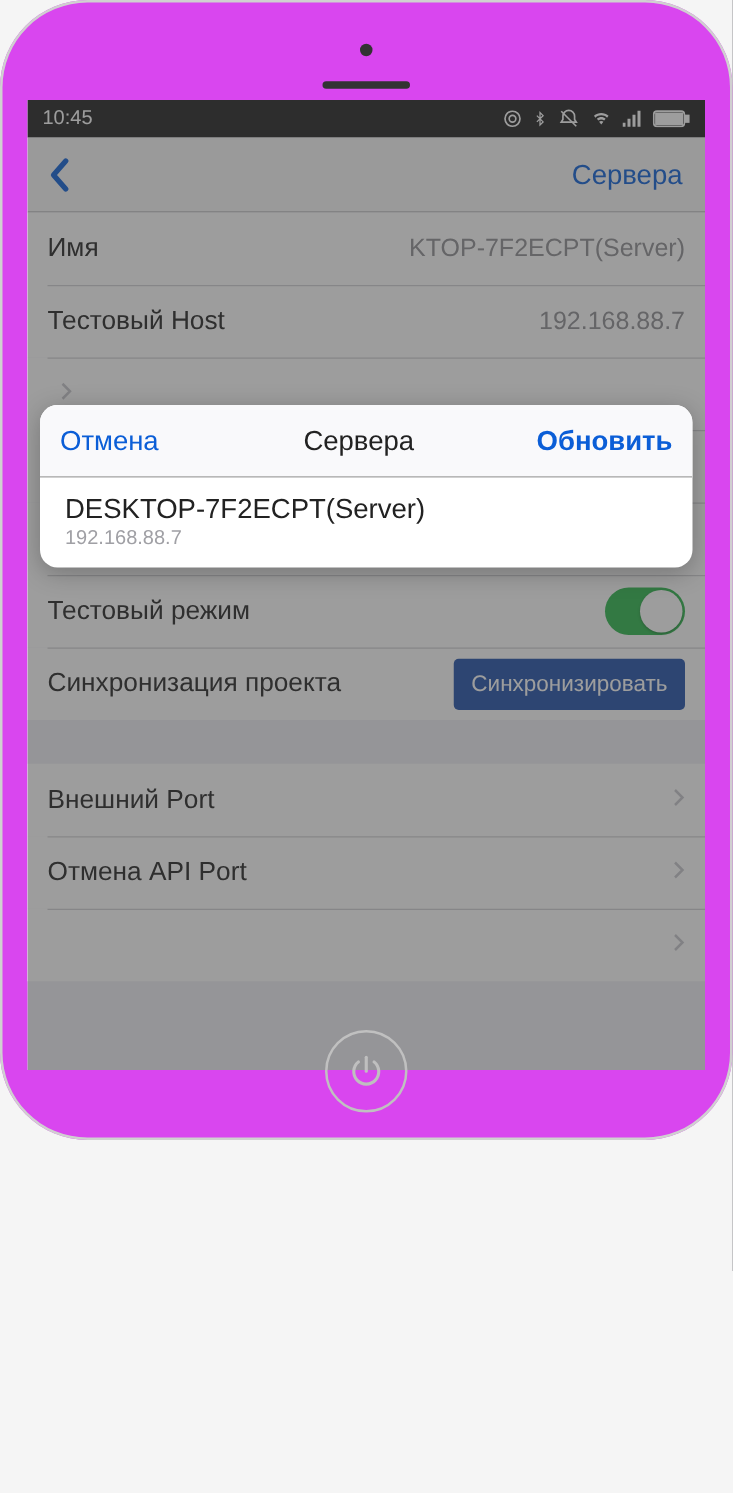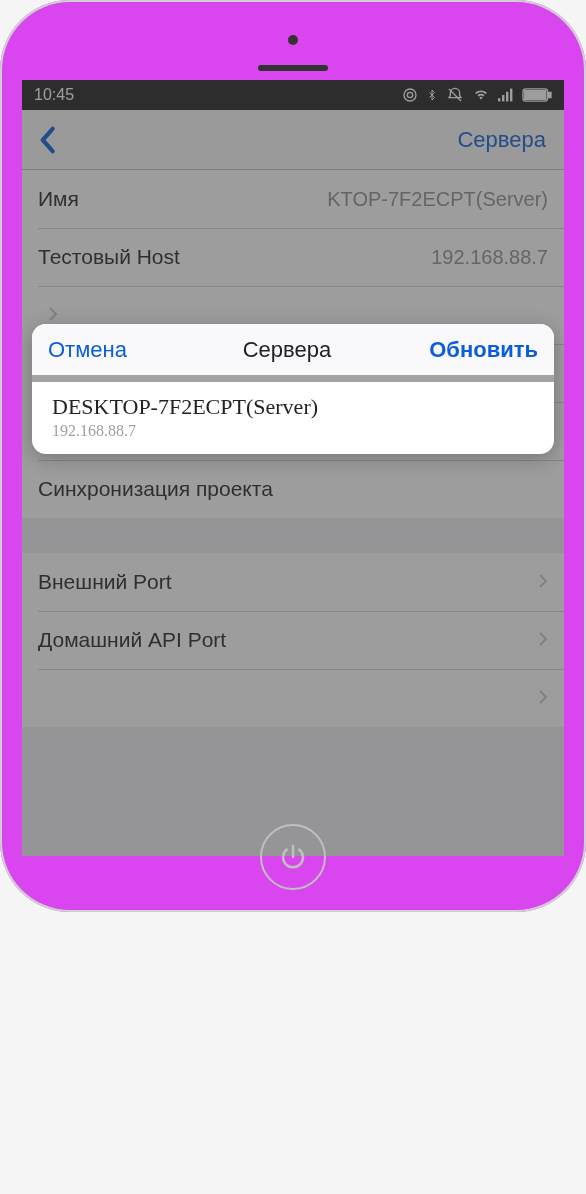--- a/index.html
+++ b/index.html
@@ -182,21 +182,21 @@
     background:#fff;
     border-radius:14px;
     overflow:hidden;
     box-shadow:0 4px 20px rgba(0,0,0,0.25);
   }
   .modal-header {
     height:58px;
     display:flex;
     align-items:center;
     padding: 0 16px;
-    border-bottom:7px solid #a3a3a3;
+    border-bottom:1px solid #a3a3a3;
     position:relative;
     background:#f9f9fb;
   }
   .modal-cancel {
     color:#0b5ed7;
     font-size:22px;
   }
   .modal-title {
     position:absolute;
     left:0; right:12px;
@@ -207,21 +207,20 @@
     pointer-events:none;
   }
   .modal-refresh {
     margin-left:auto;
     color:#0b5ed7;
     font-size:22px;
     font-weight:bold;
   }
   .modal-item {
     padding: 12px 20px 14px 20px;
-    font-family: Liberation Serif, serif;
   }
   .modal-item .name {
     font-size:22px;
     color:#222;
   }
   .modal-item .ip {
     font-size:16px;
     color:#a0a0a5;
     margin-top:2px;
   }
@@ -304,35 +303,42 @@
         </div>
         <div class="cell">
           <span class="label">PIN</span>
           <span class="chevron" style="margin-left:auto;">
             <svg width="10" height="16" viewBox="0 0 10 16" fill="none" stroke="#c7c7cc" stroke-width="2">
                 <polyline points="2,2 8,8 2,14"></polyline>
               </svg>
           </span>
         </div>
         <div class="cell">
+          <span class="label">Тестовый режим</span>
+          <div class="toggle">
+            <div class="knob"></div>
+          </div>
+        </div>
+        <div class="cell">
           <span class="label">Синхронизация проекта</span>
+          <button class="sync-btn">Синхронизировать</button>
         </div>
       </div>
 
       <div class="group">
         <div class="cell">
           <span class="label">Внешний Port</span>
           <span class="chevron" style="margin-left:auto;">
             <svg width="10" height="16" viewBox="0 0 10 16" fill="none" stroke="#c7c7cc" stroke-width="2">
                 <polyline points="2,2 8,8 2,14"></polyline>
               </svg>
           </span>
         </div>
         <div class="cell">
-          <span class="label">Домашний API Port</span>
+          <span class="label">Отмена API Port</span>
           <span class="chevron" style="margin-left:auto;">
             <svg width="10" height="16" viewBox="0 0 10 16" fill="none" stroke="#c7c7cc" stroke-width="2">
                 <polyline points="2,2 8,8 2,14"></polyline>
               </svg>
           </span>
         </div>
         <div class="cell">
           <span class="chevron" style="margin-left:auto;">
             <svg width="10" height="16" viewBox="0 0 10 16" fill="none" stroke="#c7c7cc" stroke-width="2">
                 <polyline points="2,2 8,8 2,14"></polyline>

